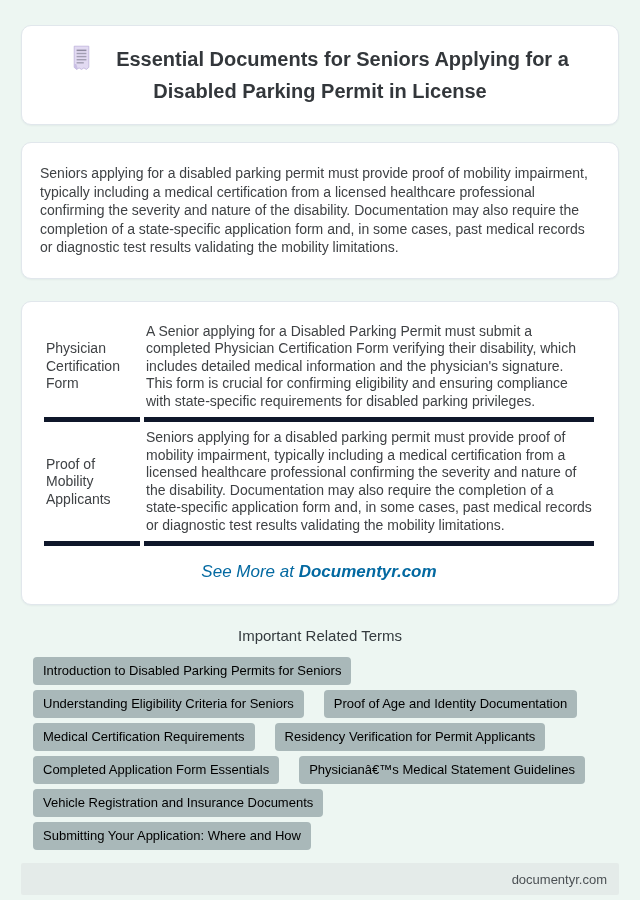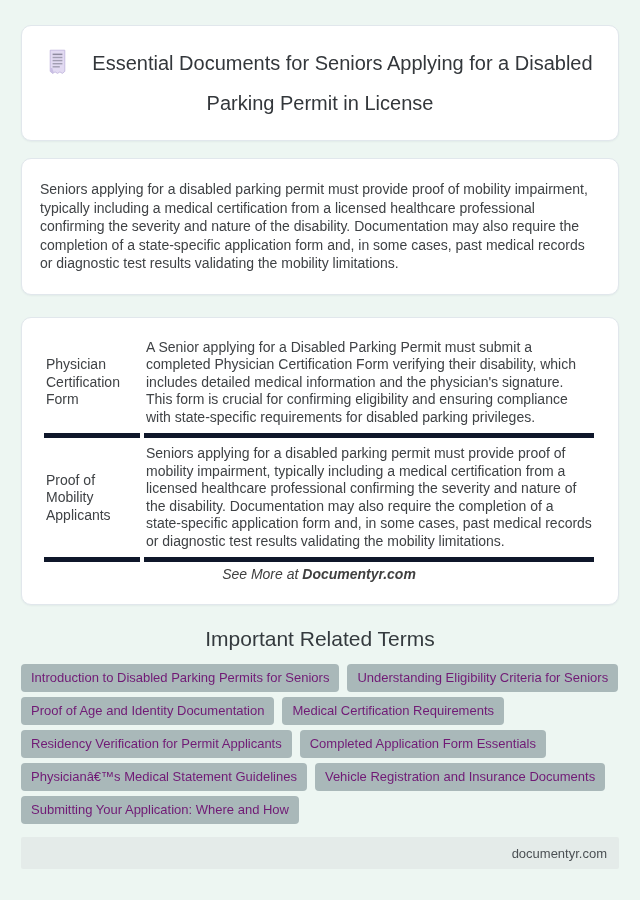--- a/index.html
+++ b/index.html
@@ -25,22 +25,22 @@
     box-shadow: 0 1px 2px rgba(25, 39, 52, 0.05);
     box-sizing: border-box;
   }
   .header-card {
     padding: 17px 24px;
     margin-bottom: 17px;
   }
   h1.page-title {
     margin: 0;
     font-size: 20px;
-    font-weight: 400;
-    line-height: 40px;
+    font-weight: 700;
+    line-height: 32px;
     color: #33373b;
     text-align: center;
   }
   .doc-icon {
     display: inline-block;
     vertical-align: -5px;
     margin-right: 24px;
     width: 21px;
     height: 26px;
   }
@@ -69,52 +69,53 @@
   table.doc-table td {
     border-bottom: 5px solid #0f172a;
     padding: 7px 2px;
     vertical-align: middle;
     text-align: left;
   }
   td.term-cell {
     width: 92px;
   }
   .see-more {
-    margin: 4px 0 4px 0;
+    margin: 16px 0 4px 0;
     text-align: center;
-    font-size: 14px;
+    font-size: 17px;
     font-style: italic;
-    color: #404040;
+    color: #0369a1;
   }
   .see-more strong {
     font-weight: 700;
   }
   h2.related-heading {
     margin: 22px 0 13px 0;
     text-align: center;
-    font-size: 21px;
+    font-size: 15px;
     font-weight: 400;
     color: #343a3e;
   }
   .tags {
     display: flex;
     flex-wrap: wrap;
     gap: 5px 8px;
   }
   a.tag {
     display: inline-block;
     background: #a9b8b9;
-    color: #701a75;
+    color: #000000;
     font-size: 13px;
     line-height: 13px;
     padding: 7px 10px 8px 10px;
     border-radius: 4px;
     text-decoration: none;
     cursor: pointer;
     white-space: nowrap;
+    margin-left: 12px;
   }
   footer.site-footer {
     margin-top: 13px;
     height: 32px;
     background: #e4ebe9;
     border-radius: 2px;
     display: flex;
     align-items: center;
     justify-content: flex-end;
     padding: 0 12px;

